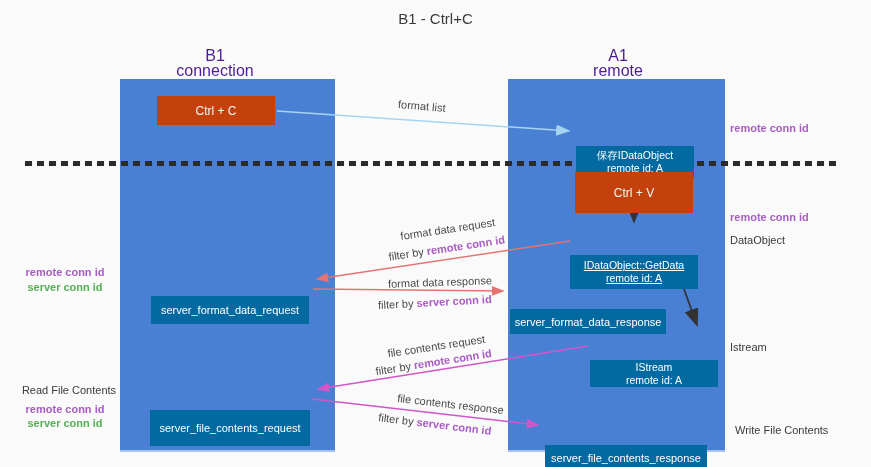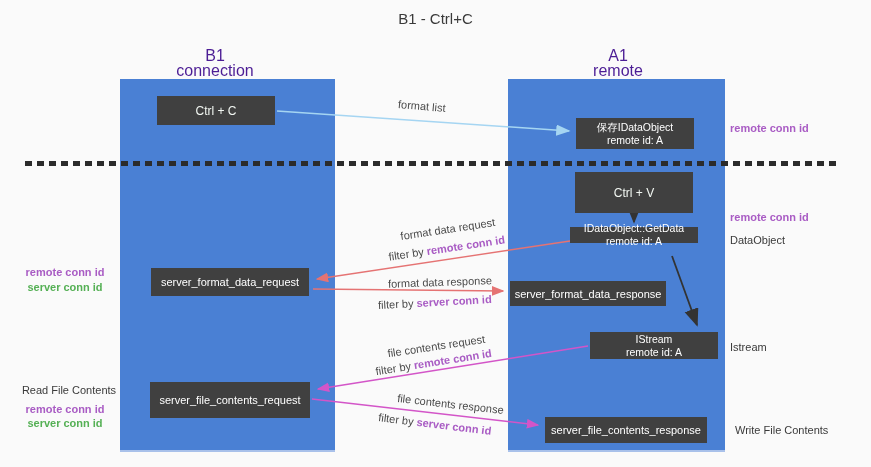--- a/index.html
+++ b/index.html
@@ -24,22 +24,22 @@
   }
   .divider{
     position:absolute;left:25px;top:161px;width:813px;height:5px;z-index:2;
     background:repeating-linear-gradient(90deg,#2b2b2b 0,#2b2b2b 7px,transparent 7px,transparent 12px);
   }
   .arrows{position:absolute;left:0;top:0;z-index:2;}
   .node{
     position:absolute;display:flex;align-items:center;justify-content:center;
     color:#fff;text-align:center;box-sizing:border-box;z-index:3;white-space:nowrap;
   }
-  .node.green{background:#404040;font-size:12px;color:#f2f7f2;}
-  .node.orange{background:#404040;font-size:11px;}
+  .node.green{background:#c2410c;font-size:12px;color:#f2f7f2;}
+  .node.orange{background:#0369a1;font-size:11px;margin-top:28px;}
   .node.two{flex-direction:column;font-size:10.5px;line-height:13px;}
   .side-label{position:absolute;font-size:11px;z-index:3;white-space:nowrap;}
   .side-label.center{text-align:center;}
   .purple{color:#a95cc4;font-weight:bold;}
   .greentx{color:#55b055;font-weight:bold;}
   .dark{color:#3a3a3a;font-weight:normal;}
   .arrow-label{
     position:absolute;font-size:11px;color:#4a4a4a;white-space:nowrap;z-index:3;
     transform-origin:center center;
   }
@@ -101,21 +101,21 @@
     <span>server_file_contents_request</span>
   </div>
 
   <div class="node orange two" style="left:576px;top:118px;width:118px;height:31px;">
     <span>保存IDataObject</span>
     <span>remote id: A</span>
   </div>
   <div class="node green" style="left:575px;top:172px;width:118px;height:41px;">
     <span>Ctrl + V</span>
   </div>
-  <div class="node orange two" style="left:570px;top:227px;width:128px;height:16px;">
+  <div class="node orange two" style="left:570px;top:227px;width:128px;height:34px;text-decoration:underline;">
     <span>IDataObject::GetData</span>
     <span>remote id: A</span>
   </div>
   <div class="node orange" style="left:510px;top:281px;width:156px;height:25px;">
     <span>server_format_data_response</span>
   </div>
   <div class="node orange two" style="left:590px;top:332px;width:128px;height:27px;">
     <span>IStream</span>
     <span>remote id: A</span>
   </div>

